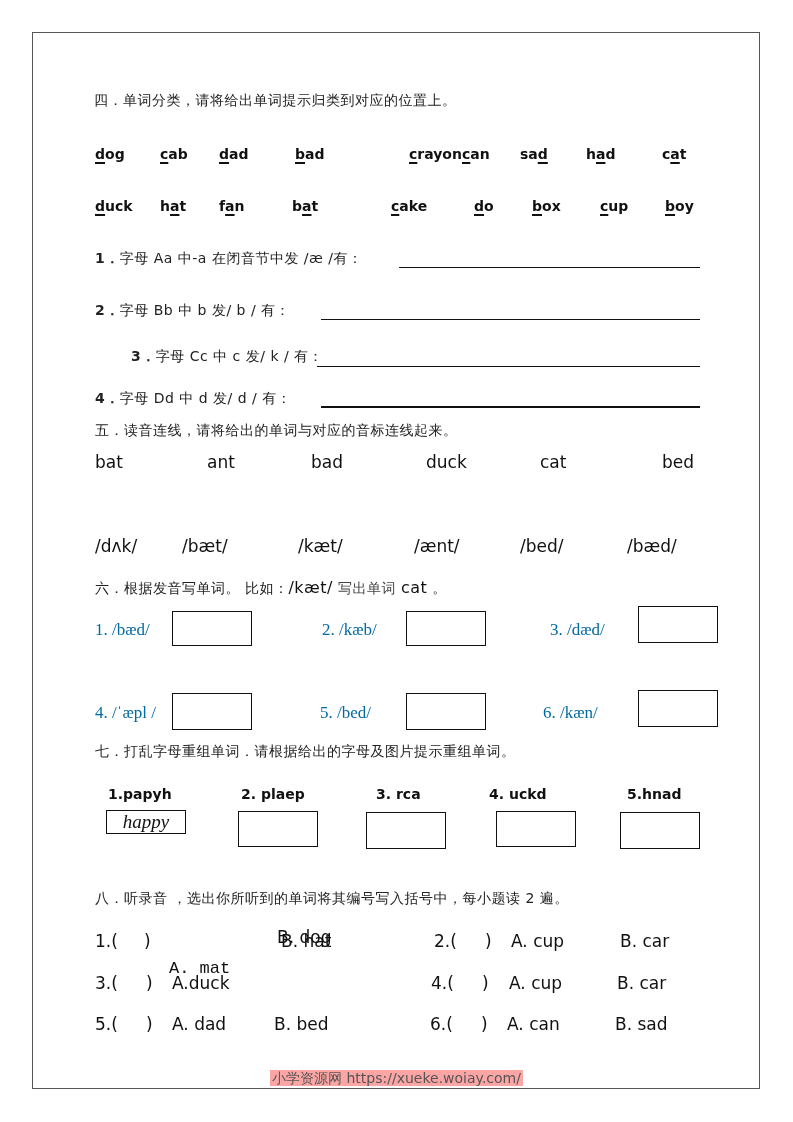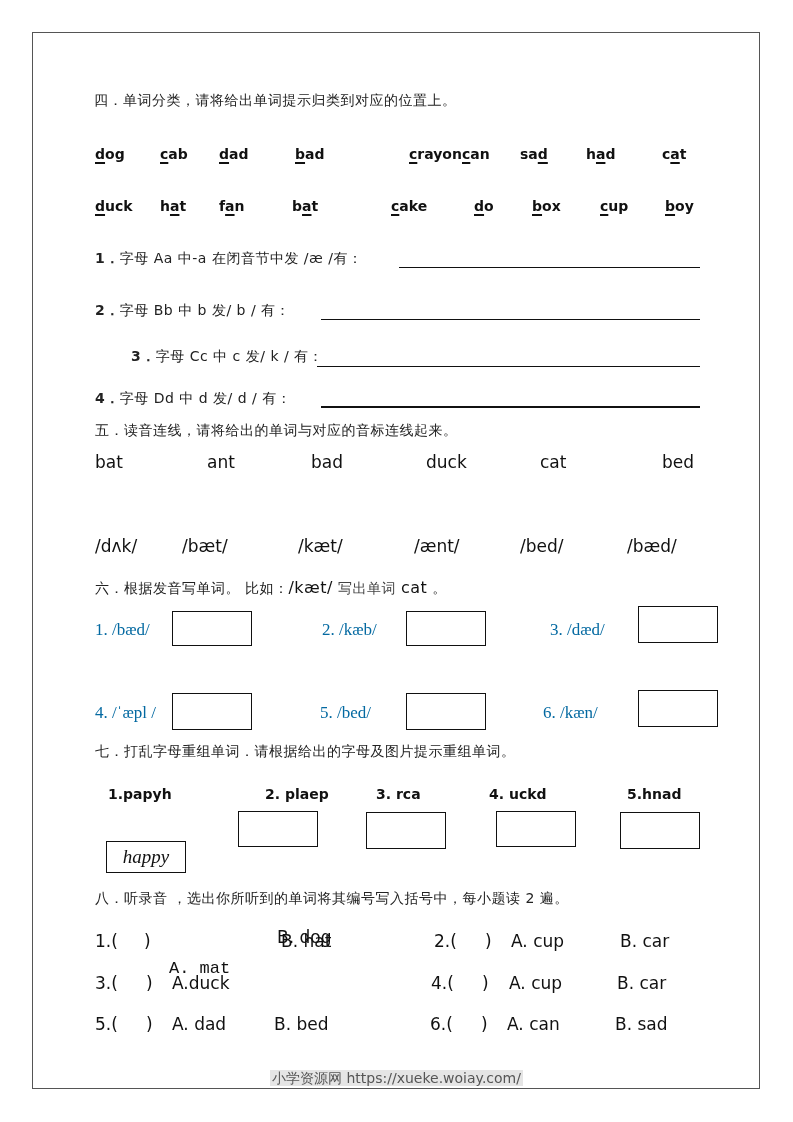--- a/index.html
+++ b/index.html
@@ -13,21 +13,21 @@
   .en-reg { font-family: "DejaVu Sans", sans-serif; font-size: 17px; color: #111; }
   .serif { font-family: "Liberation Serif", serif; font-size: 17px; color: #0369a1; }
   .u { text-decoration: underline; text-decoration-thickness: 1.5px; text-underline-offset: 3px; }
   .line { position: absolute; height: 0; border-top: 1.2px solid #111; }
   .line.thick { border-top: 2.5px solid #111; }
   .box { position: absolute; border: 1.3px solid #111; box-sizing: border-box; background: #fff; }
   .answer-cursive { font-family: "Liberation Serif", serif; font-style: italic; font-size: 19px;
                     display: flex; align-items: center; justify-content: center; height: 100%; }
   .footer { position: absolute; top: 1070px; left: 0; width: 793px; text-align: center;
             font-family: "DejaVu Sans", sans-serif; font-size: 14px; color: #555; background: transparent; }
-  .footer span { background: #e5e5e5; padding: 0 2px; text-align: right; }
+  .footer span { background: #fca5a5; padding: 0 2px; text-align: right; }
 </style>
 </head>
 <body>
 
 <div class="page-border"></div>
 
 <div class="abs cn" style="left:94px; top:92px;">四．单词分类，请将给出单词提示归类到对应的位置上。</div>
 
 <div>
   <span class="abs en" style="left:95px; top:146px;"><span></span><span class="u">d</span><span>og</span></span>
@@ -100,25 +100,25 @@
 <span class="abs serif" style="left:95px; top:703px;">4. /ˈæpl /</span>
 <div class="box" style="left:172px; top:693px; width:80px; height:37px;"></div>
 <span class="abs serif" style="left:320px; top:703px;">5. /bed/</span>
 <div class="box" style="left:406px; top:693px; width:80px; height:37px;"></div>
 <span class="abs serif" style="left:543px; top:703px;">6. /kæn/</span>
 <div class="box" style="left:638px; top:690px; width:80px; height:37px;"></div>
 
 <div class="abs cn" style="left:95px; top:743px;">七．打乱字母重组单词．请根据给出的字母及图片提示重组单词。</div>
 
 <span class="abs en" style="left:108px; top:786px;">1.papyh</span>
-<div class="box" style="left:106px; top:841px; width:80px; height:32px;">
+<div class="box" style="left:106px; top:810px; width:80px; height:24px;">
     <div class="answer-cursive">happy</div>
   </div>
 
-<span class="abs en" style="left:241px; top:786px;margin-left:24px;">2. plaep</span>
+<span class="abs en" style="left:241px; top:786px;">2. plaep</span>
 <div class="box" style="left:238px; top:811px; width:80px; height:36px;"></div>
 
 <span class="abs en" style="left:376px; top:786px;">3. rca</span>
 <div class="box" style="left:366px; top:812px; width:80px; height:37px;"></div>
 
 <span class="abs en" style="left:489px; top:786px;">4. uckd</span>
 <div class="box" style="left:496px; top:811px; width:80px; height:36px;"></div>
 
 <span class="abs en" style="left:627px; top:786px;">5.hnad</span>
 <div class="box" style="left:620px; top:812px; width:80px; height:37px;"></div>

